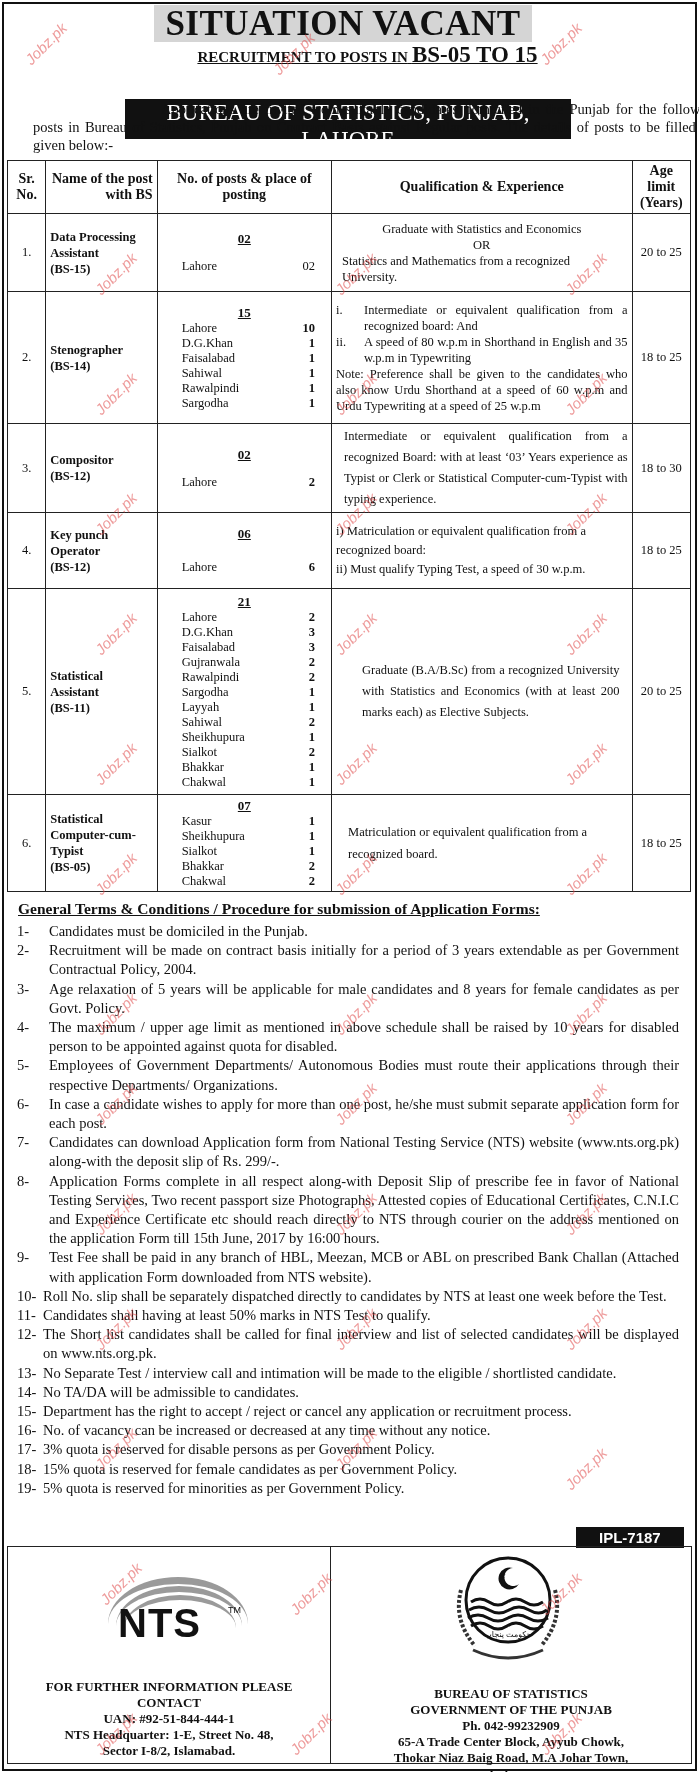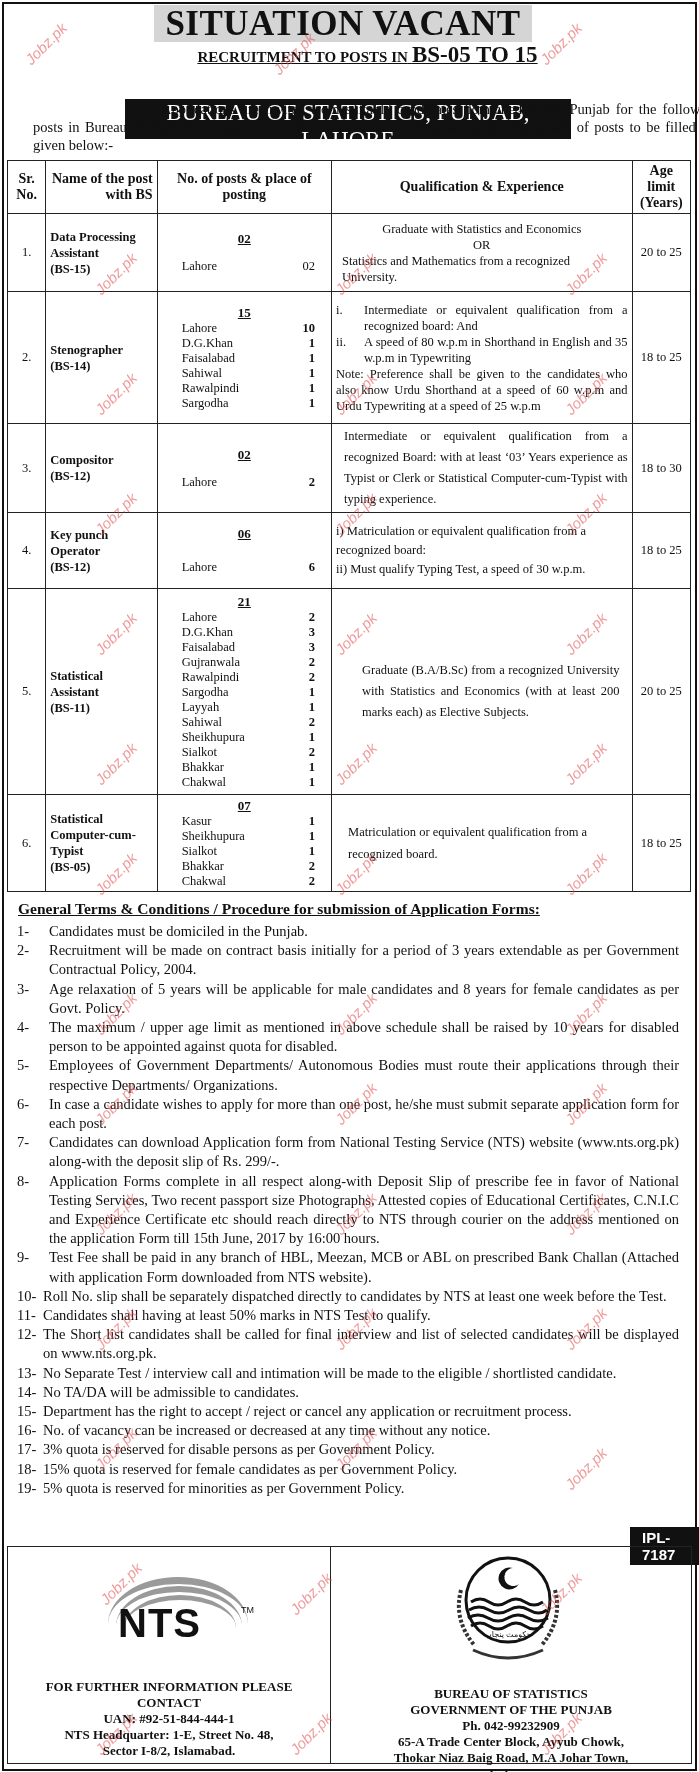--- a/index.html
+++ b/index.html
@@ -27,28 +27,28 @@
   .plist .n{text-align:right;font-weight:bold;}
   .qual-list{margin:0;padding:0;list-style:none;}
   .qual-list li{display:flex;gap:6px;}
   .qual-list li .m{width:22px;flex:none;}
   .terms-head{position:absolute;left:18px;top:900px;font-weight:bold;font-size:15.5px;text-decoration:underline;}
   .terms{position:absolute;left:17px;top:922px;width:662px;font-size:14.5px;line-height:19.2px;}
   .term{display:flex;text-align:justify;margin-bottom:0;}
   .term .num{width:32px;flex:none;}
   .term .tx{flex:1;}
   .term.wide .num{width:26px;}
-  .ipl{position:absolute;left:630px;top:1527px;background:#111;color:#fff;font-family:"Liberation Sans",sans-serif;font-weight:bold;font-size:15px;padding:2px 12px;}
+  .ipl{position:absolute;left:576px;top:1527px;background:#111;color:#fff;font-family:"Liberation Sans",sans-serif;font-weight:bold;font-size:15px;padding:2px 23px;}
   .footbox{position:absolute;left:7px;top:1546px;width:683px;height:216px;border:1.4px solid #222;display:flex;}
   .fcol{flex:1;position:relative;}
   .fcol.left{border-right:1.4px solid #222;width:322px;flex:none;}
   .nts-logo{position:absolute;left:86px;top:30px;width:160px;height:70px;}
   .nts-logo .arc{position:absolute;border-top:7px solid #9a9a9a;border-radius:50%/100% 100% 0 0;}
   .nts-logo .word{position:absolute;left:24px;top:24px;font-family:"Liberation Sans",sans-serif;font-weight:bold;font-size:40px;letter-spacing:1px;}
-  .nts-logo .tm{position:absolute;left:147px;top:28px;font-family:"Liberation Sans",sans-serif;font-size:9px;}
+  .nts-logo .tm{position:absolute;left:134px;top:28px;font-family:"Liberation Sans",sans-serif;font-size:9px;}
   .finfo{position:absolute;left:0;right:0;top:132px;text-align:center;font-weight:bold;font-size:13px;line-height:16px;}
   .emblem{position:absolute;left:112px;top:3px;width:130px;height:115px;}
   .binfo{position:absolute;left:0;right:0;top:139px;text-align:center;font-weight:bold;font-size:13px;line-height:16px;}
 </style>
 </head>
 <body>
 
 <div class="frame"></div>
 
 <div class="title-band">

